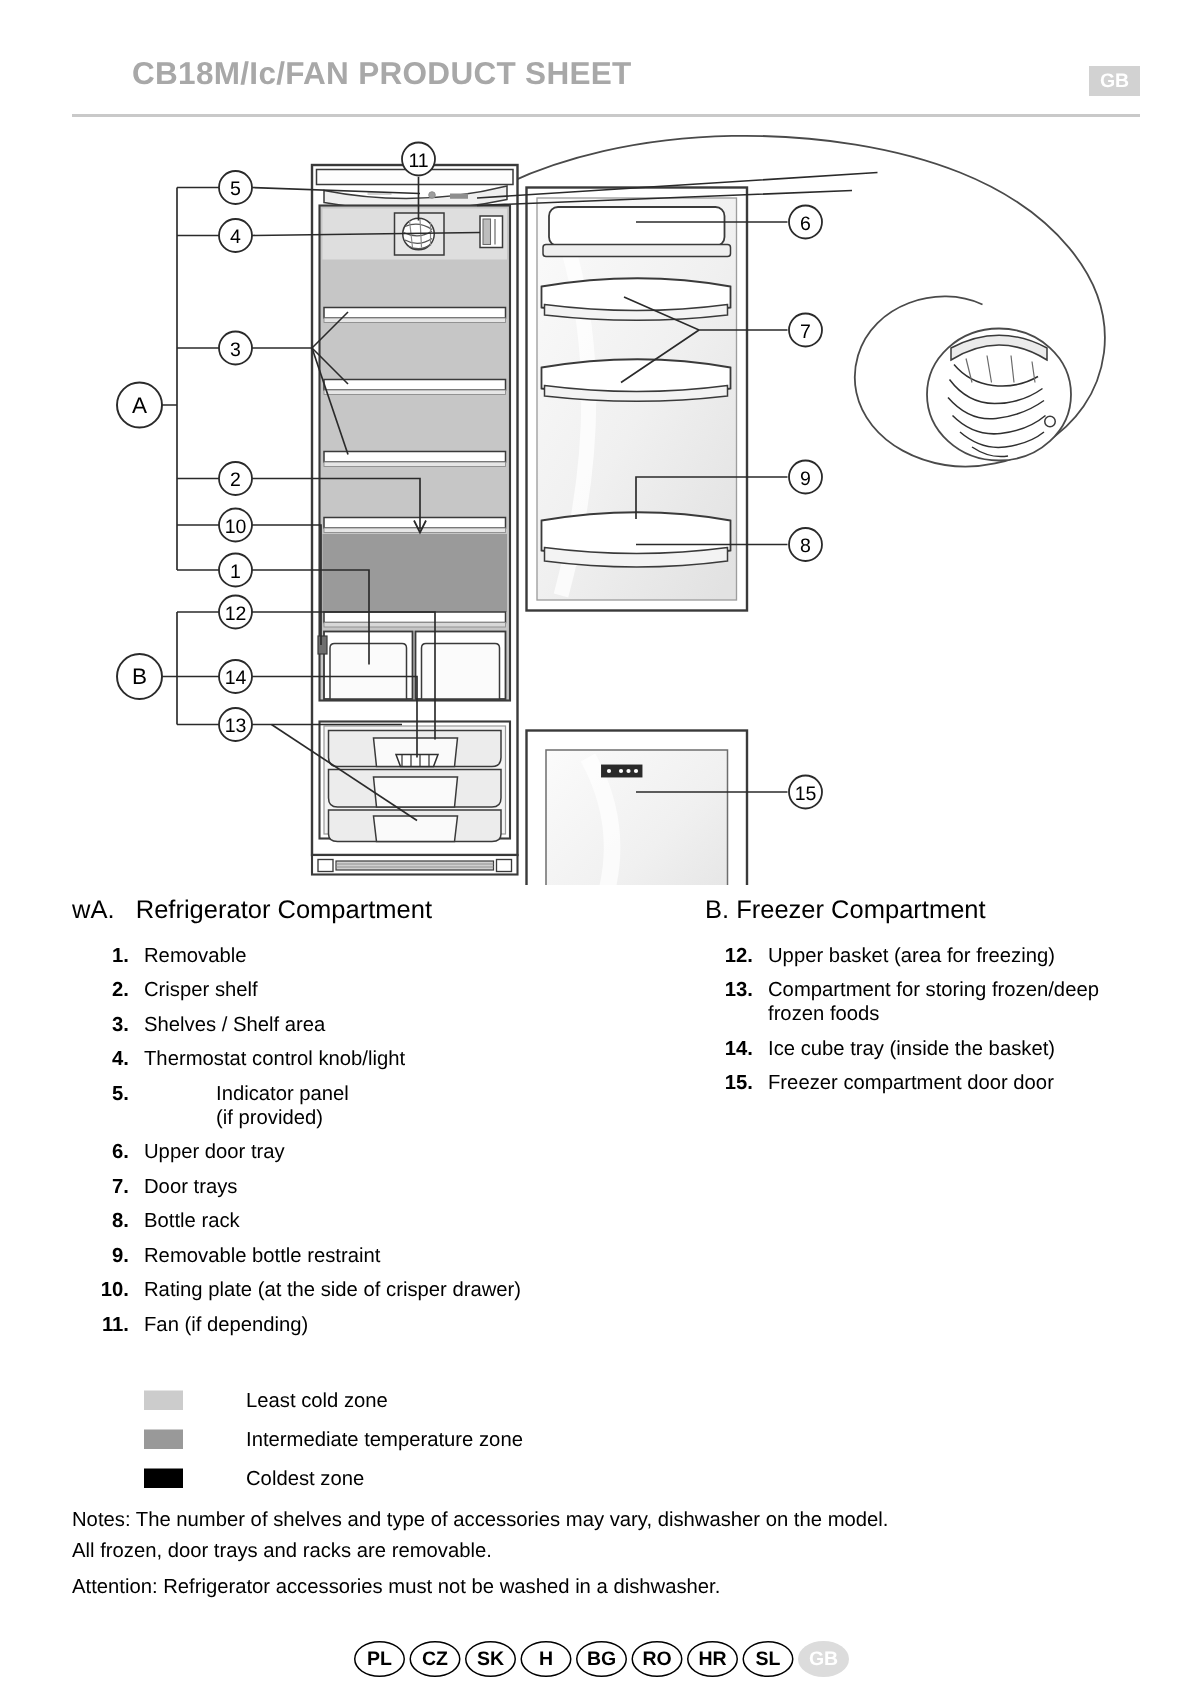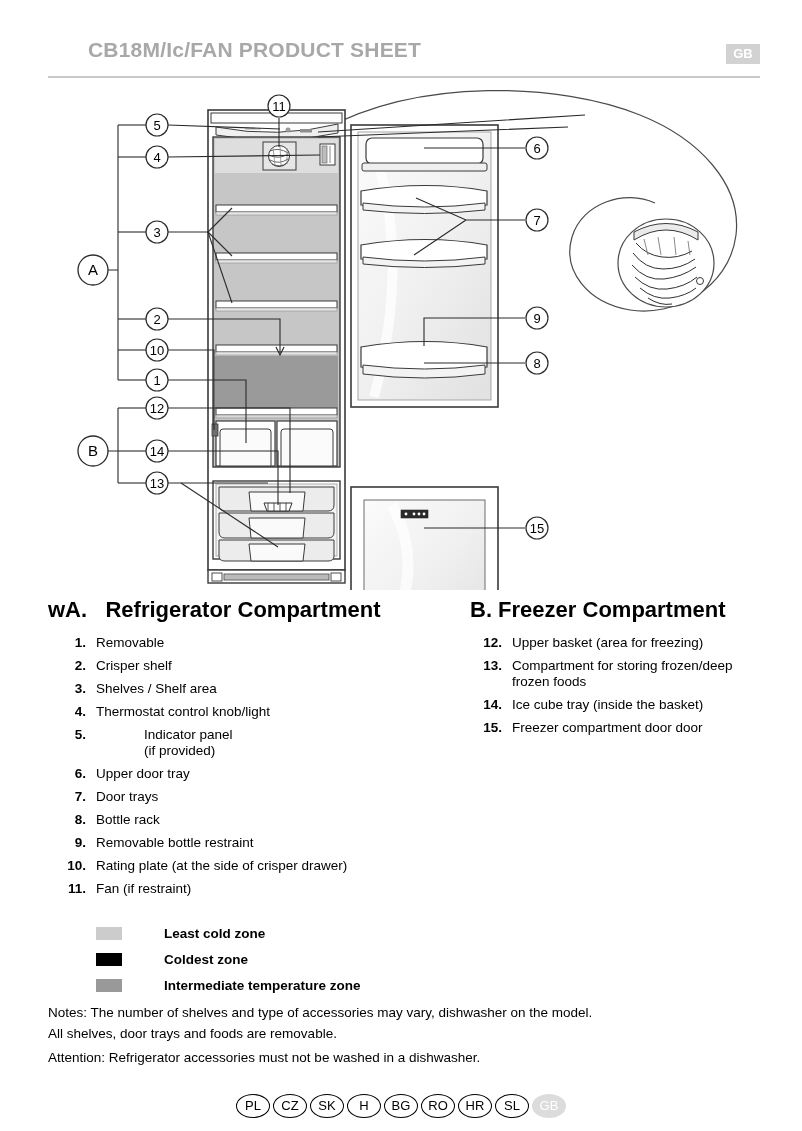--- a/index.html
+++ b/index.html
@@ -55,22 +55,22 @@
     position: absolute;
     left: 0;
     top: 85px;
     width: 802px;
     height: 505px;
   }
   #diagram svg { display: block; }
 
   
   .col-heading {
-    font-size: 22px;
-    font-weight: bold;
+    font-size: 17px;
+    font-weight: normal;
     white-space: nowrap;
   }
   #colA {
     position: absolute;
     left: 48px;
     top: 597px;
     width: 410px;
   }
   #colB {
     position: absolute;
@@ -97,21 +97,20 @@
   .item .txt { flex: 1 1 auto; }
   #colA .item .num { width: 48px; flex: 0 0 48px; }
   #colB .item .num { width: 42px; flex: 0 0 42px; }
 
   
   #legend {
     position: absolute;
     left: 48px;
     top: 920px;
     width: 500px;
-    font-weight: bold;
   }
   .legend-row {
     display: flex;
     align-items: center;
     height: 26px;
     font-size: 13.5px;
   }
   .legend-sw {
     width: 26px;
     height: 13px;
@@ -142,21 +141,21 @@
     justify-content: center;
     gap: 3px;
   }
   .lang-oval {
     width: 34px;
     height: 24px;
     border-radius: 50%;
     border: 1.6px solid #000;
     box-sizing: border-box;
     font-size: 13px;
-    font-weight: normal;
+    font-weight: bold;
     text-align: center;
     line-height: 21px;
     background: #fff;
     color: #000;
   }
   .lang-oval.active {
     border: none;
     background: #dcdcdc;
     color: #ffffff;
     line-height: 24px;
@@ -478,21 +477,21 @@
     <div class="item">
       <span class="num">9.</span>
       <span class="txt">Removable bottle restraint</span>
     </div>
     <div class="item">
       <span class="num">10.</span>
       <span class="txt">Rating plate (at the side of crisper drawer)</span>
     </div>
     <div class="item">
       <span class="num">11.</span>
-      <span class="txt">Fan (if restraint)</span>
+      <span class="txt">Fan (if depending)</span>
     </div>
   </div>
 </div>
 
 <div id="colB">
   <div class="col-heading">B. Freezer Compartment</div>
   <div class="items">
     <div class="item">
       <span class="num">12.</span>
       <span class="txt">Upper basket (area for freezing)</span>
@@ -511,34 +510,34 @@
     </div>
   </div>
 </div>
 
 <div id="legend">
   <div class="legend-row">
     <span class="legend-sw" style="background:#cccccc;"></span>
     <span>Least cold zone</span>
   </div>
   <div class="legend-row">
+    <span class="legend-sw" style="background:#999999;"></span>
+    <span>Intermediate temperature zone</span>
+  </div>
+  <div class="legend-row">
     <span class="legend-sw" style="background:#000000;"></span>
     <span>Coldest zone</span>
-  </div>
-  <div class="legend-row">
-    <span class="legend-sw" style="background:#999999;"></span>
-    <span>Intermediate temperature zone</span>
   </div>
 </div>
 
 <div id="notes">
   <div>
     <b>Notes</b><span>: The number of shelves and type of accessories may vary, dishwasher on the model.</span>
   </div>
-  <div>All shelves, door trays and foods are removable.</div>
+  <div>All frozen, door trays and racks are removable.</div>
   <div class="note-attention">Attention: Refrigerator accessories must not be washed in a dishwasher.</div>
 </div>
 
 <div id="footer">
   <div class="lang-oval">PL</div>
   <div class="lang-oval">CZ</div>
   <div class="lang-oval">SK</div>
   <div class="lang-oval">H</div>
   <div class="lang-oval">BG</div>
   <div class="lang-oval">RO</div>

